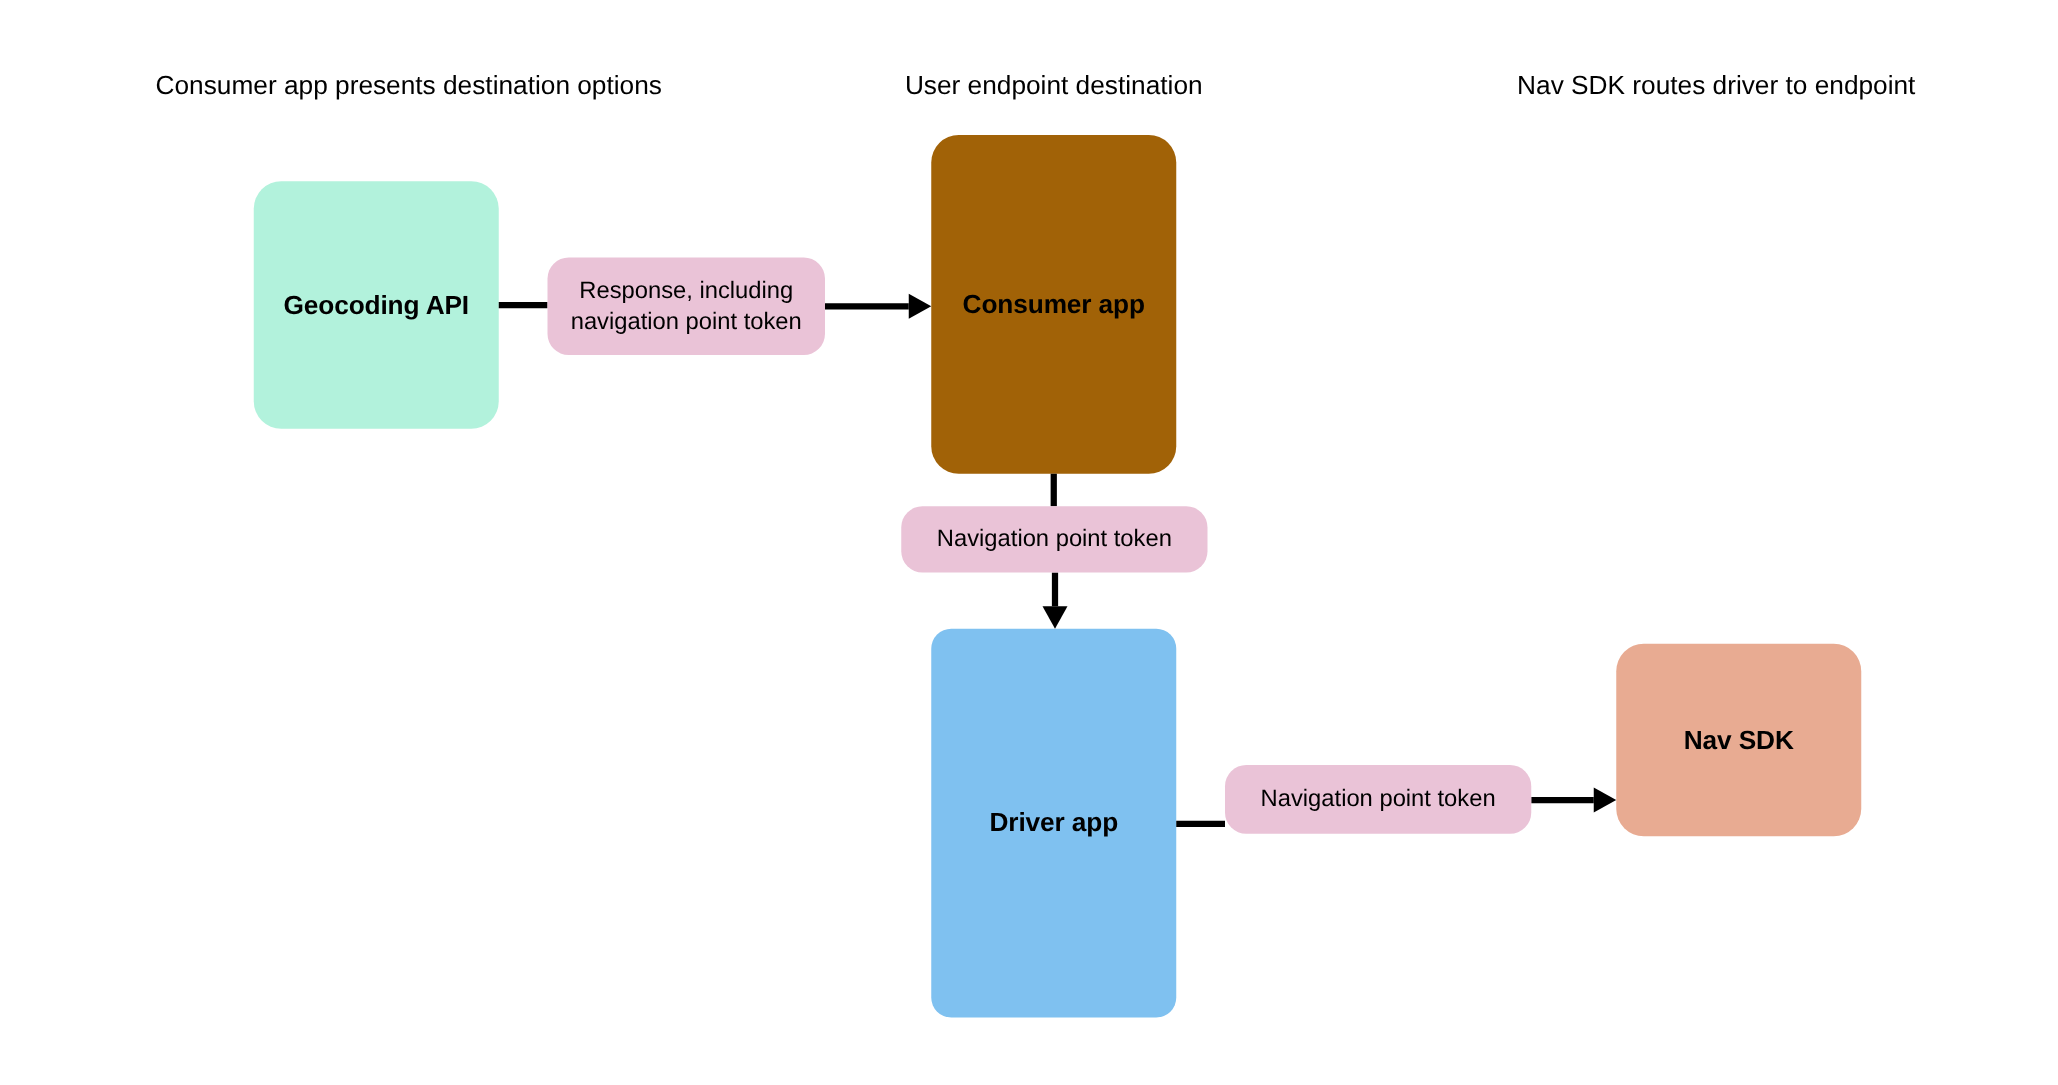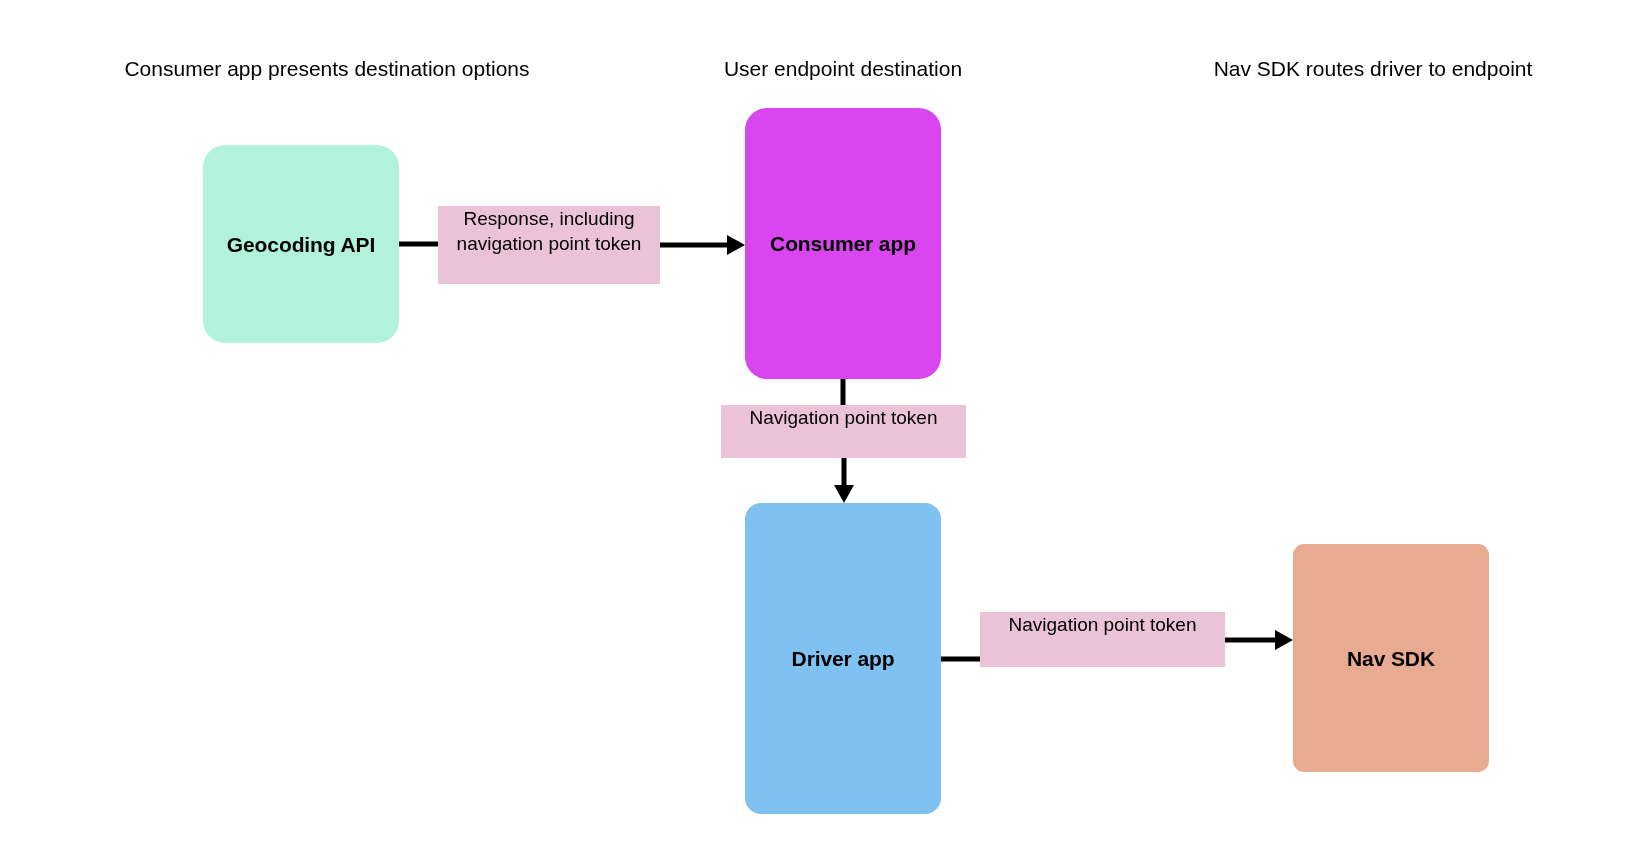--- a/index.html
+++ b/index.html
@@ -39,24 +39,26 @@
   .node-label {
     font-size: 21px;
     font-weight: bold;
     color: #000000;
     line-height: 25px;
     letter-spacing: -0.1px;
   }
   .edge-label {
     position: absolute;
     display: flex;
+    align-items: center;
     justify-content: center;
     text-align: center;
     box-sizing: border-box;
     z-index: 5;
+    border-radius: 17px;
   }
   .edge-label span {
     font-size: 19px;
     line-height: 25px;
     color: #000000;
     font-weight: 400;
   }
   .connector {
     position: absolute;
     z-index: 1;
@@ -105,27 +107,27 @@
   <div class="connector" id="cn5" style="left: 1185px; top: 629.5px; width: 68px; height: 20px;">
       <svg width="68" height="20">
         <line x1="0" y1="10" x2="50" y2="10" stroke="#000000" stroke-width="5"></line>
         <polygon points="50,0 68,10 50,20" fill="#000000"></polygon>
       </svg>
     </div>
 
   <div class="node" id="nd0" style="left: 163px; top: 145px; width: 196px; height: 198px; background: rgb(178, 242, 220);">
     <span class="node-label">Geocoding API</span>
   </div>
-  <div class="node" id="nd1" style="left: 705px; top: 108px; width: 196px; height: 271px; background: #d946ef;">
+  <div class="node" id="nd1" style="left: 705px; top: 108px; width: 196px; height: 271px; background: #a16207;">
     <span class="node-label">Consumer app</span>
   </div>
   <div class="node" id="nd2" style="left: 705px; top: 503px; width: 196px; height: 311px; background: rgb(127, 193, 240); border-radius: 16px;">
     <span class="node-label">Driver app</span>
   </div>
-  <div class="node" id="nd3" style="left: 1253px; top: 544px; width: 196px; height: 228px; background: rgb(232, 171, 146); border-radius: 11px;">
+  <div class="node" id="nd3" style="left: 1253px; top: 515px; width: 196px; height: 154px; background: rgb(232, 171, 146);">
     <span class="node-label">Nav SDK</span>
   </div>
 
   <div class="edge-label" id="el0" style="left: 398px; top: 206px; width: 222px; height: 78px; background: rgb(234, 195, 215);">
     <span>Response, including navigation point token</span>
   </div>
   <div class="edge-label" id="el1" style="left: 681px; top: 405px; width: 245px; height: 53px; background: rgb(234, 195, 215);">
     <span>Navigation point token</span>
   </div>
   <div class="edge-label" id="el2" style="left: 940px; top: 612px; width: 245px; height: 55px; background: rgb(234, 195, 215);">

